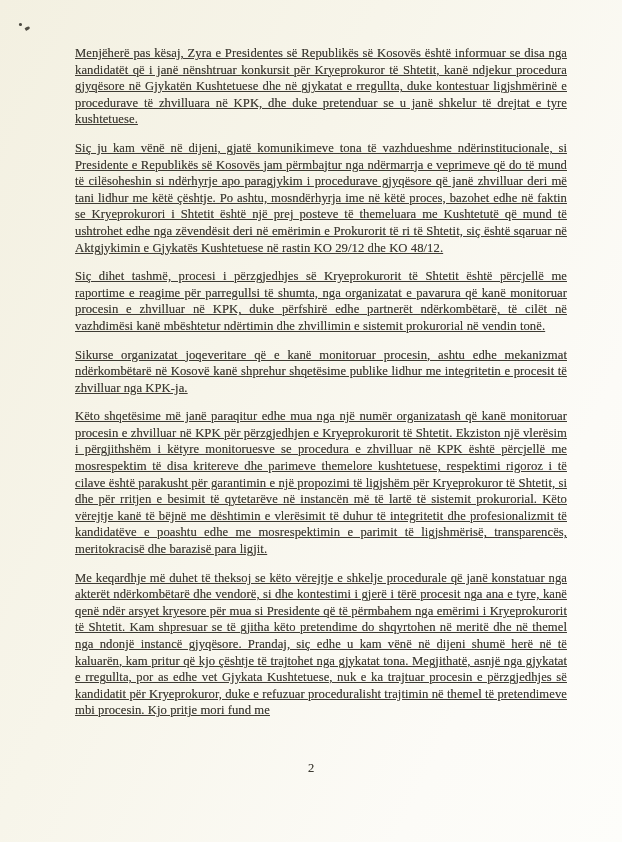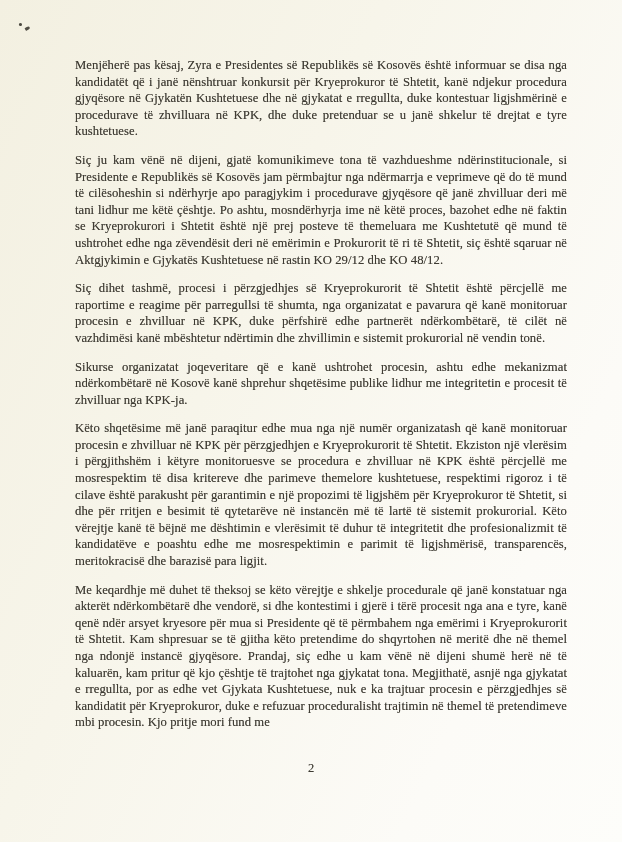--- a/index.html
+++ b/index.html
@@ -32,22 +32,23 @@
     position: absolute;
     left: 75px;
     top: 45px;
     width: 492px;
     font-size: 12.7px;
     line-height: 16.6px;
     letter-spacing: 0.04px;
     text-shadow: 0 0 0.4px rgba(62, 59, 51, 0.55);
   }
   .text-block p {
-    margin: 12px 0 12px 0;
+    margin: 0 0 12px 0;
     text-align: justify;
+    text-decoration: underline;
   }
   .text-block p:last-child { margin-bottom: 0; }
   .page-number {
     position: absolute;
     top: 760px;
     left: 0;
     width: 622px;
     text-align: center;
     font-size: 12.5px;
     line-height: 16px;
@@ -89,20 +90,20 @@
 
   <div class="ink-mark">
     <span class="speck-a"></span>
     <span class="speck-b"></span>
   </div>
 
   <div class="text-block">
     <p>Menjëherë pas kësaj, Zyra e Presidentes së Republikës së Kosovës është informuar se disa nga kandidatët që i janë nënshtruar konkursit për Kryeprokuror të Shtetit, kanë ndjekur procedura gjyqësore në Gjykatën Kushtetuese dhe në gjykatat e rregullta, duke kontestuar ligjshmërinë e procedurave të zhvilluara në KPK, dhe duke pretenduar se u janë shkelur të drejtat e tyre kushtetuese.</p>
     <p>Siç ju kam vënë në dijeni, gjatë komunikimeve tona të vazhdueshme ndërinstitucionale, si Presidente e Republikës së Kosovës jam përmbajtur nga ndërmarrja e veprimeve që do të mund të cilësoheshin si ndërhyrje apo paragjykim i procedurave gjyqësore që janë zhvilluar deri më tani lidhur me këtë çështje. Po ashtu, mosndërhyrja ime në këtë proces, bazohet edhe në faktin se Kryeprokurori i Shtetit është një prej posteve të themeluara me Kushtetutë që mund të ushtrohet edhe nga zëvendësit deri në emërimin e Prokurorit të ri të Shtetit, siç është sqaruar në Aktgjykimin e Gjykatës Kushtetuese në rastin KO 29/12 dhe KO 48/12.</p>
     <p>Siç dihet tashmë, procesi i përzgjedhjes së Kryeprokurorit të Shtetit është përcjellë me raportime e reagime për parregullsi të shumta, nga organizatat e pavarura që kanë monitoruar procesin e zhvilluar në KPK, duke përfshirë edhe partnerët ndërkombëtarë, të cilët në vazhdimësi kanë mbështetur ndërtimin dhe zhvillimin e sistemit prokurorial në vendin tonë.</p>
-    <p>Sikurse organizatat joqeveritare që e kanë ushtrohet procesin, ashtu edhe mekanizmat ndërkombëtarë në Kosovë kanë shprehur shqetësime publike lidhur me integritetin e procesit të zhvilluar nga KPK-ja.</p>
+    <p>Sikurse organizatat joqeveritare që e kanë monitoruar procesin, ashtu edhe mekanizmat ndërkombëtarë në Kosovë kanë shprehur shqetësime publike lidhur me integritetin e procesit të zhvilluar nga KPK-ja.</p>
     <p>Këto shqetësime më janë paraqitur edhe mua nga një numër organizatash që kanë monitoruar procesin e zhvilluar në KPK për përzgjedhjen e Kryeprokurorit të Shtetit. Ekziston një vlerësim i përgjithshëm i këtyre monitoruesve se procedura e zhvilluar në KPK është përcjellë me mosrespektim të disa kritereve dhe parimeve themelore kushtetuese, respektimi rigoroz i të cilave është parakusht për garantimin e një propozimi të ligjshëm për Kryeprokuror të Shtetit, si dhe për rritjen e besimit të qytetarëve në instancën më të lartë të sistemit prokurorial. Këto vërejtje kanë të bëjnë me dështimin e vlerësimit të duhur të integritetit dhe profesionalizmit të kandidatëve e poashtu edhe me mosrespektimin e parimit të ligjshmërisë, transparencës, meritokracisë dhe barazisë para ligjit.</p>
     <p>Me keqardhje më duhet të theksoj se këto vërejtje e shkelje procedurale që janë konstatuar nga akterët ndërkombëtarë dhe vendorë, si dhe kontestimi i gjerë i tërë procesit nga ana e tyre, kanë qenë ndër arsyet kryesore për mua si Presidente që të përmbahem nga emërimi i Kryeprokurorit të Shtetit. Kam shpresuar se të gjitha këto pretendime do shqyrtohen në meritë dhe në themel nga ndonjë instancë gjyqësore. Prandaj, siç edhe u kam vënë në dijeni shumë herë në të kaluarën, kam pritur që kjo çështje të trajtohet nga gjykatat tona. Megjithatë, asnjë nga gjykatat e rregullta, por as edhe vet Gjykata Kushtetuese, nuk e ka trajtuar procesin e përzgjedhjes së kandidatit për Kryeprokuror, duke e refuzuar proceduralisht trajtimin në themel të pretendimeve mbi procesin. Kjo pritje mori fund me</p>
   </div>
 
   <div class="page-number">2</div>
 
 </div>
 
 </body></html>

